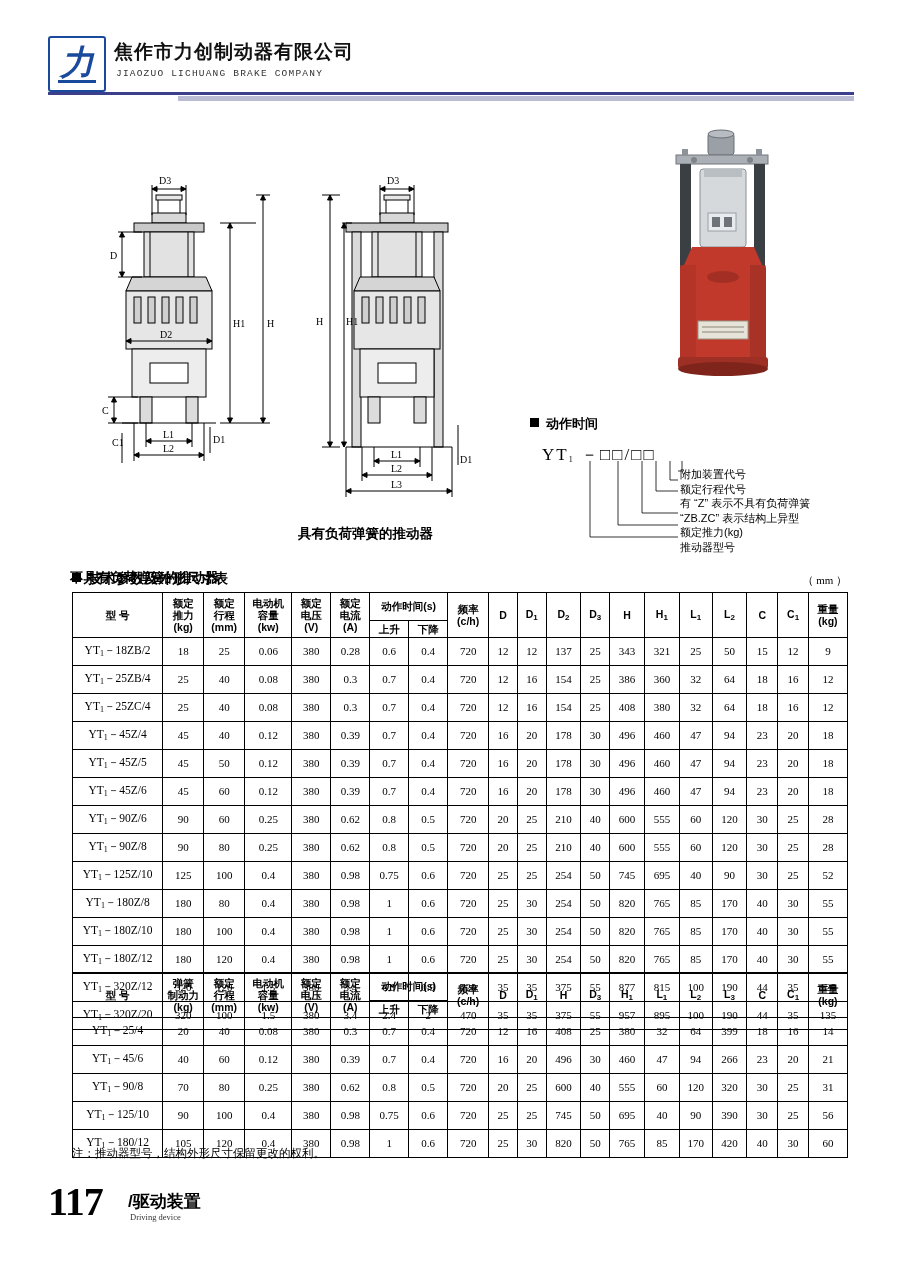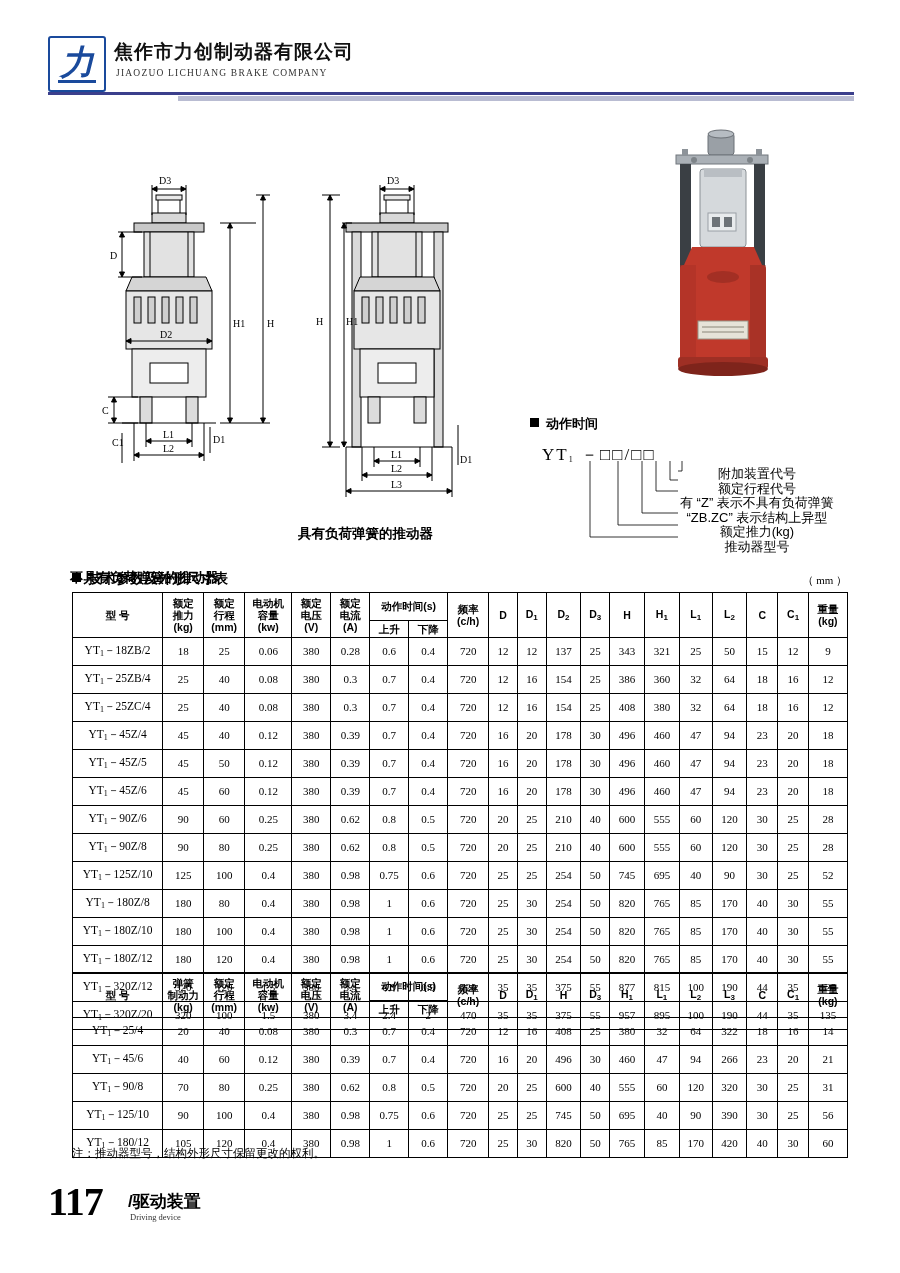--- a/index.html
+++ b/index.html
@@ -27,21 +27,21 @@
   }
   .logo-mark .bar{
     position:absolute;left:8px;right:8px;bottom:7px;height:3px;background:#1a4a9c;
   }
   .company-cn{
     position:absolute;left:66px;top:3px;font-size:19px;font-weight:bold;
     letter-spacing:1px;color:#111;
   }
   .company-en{
     position:absolute;left:68px;top:32px;font-size:9.5px;letter-spacing:1.2px;
-    color:#333;font-family:Liberation Serif, serif;
+    color:#333;font-family:Liberation Mono, monospace;
   }
   .hdr-rule1{position:absolute;left:0;top:56px;width:806px;height:3px;background:#3b3f8c;}
   .hdr-rule2{position:absolute;left:130px;top:60px;width:676px;height:5px;background:#b9bcd2;}
 
   
   .title-wrap{position:absolute;left:72px;top:130px;}
   .sq{display:inline-block;width:11px;height:11px;background:#000;margin-right:7px;vertical-align:2px;}
   .title-cn{
     font-family:"Liberation Serif", serif;font-weight:bold;font-size:23px;letter-spacing:1px;
     display:inline-block;
@@ -63,21 +63,21 @@
   }
 
   
   .model-sec{position:absolute;left:530px;top:415px;width:330px;height:150px;}
   .model-title{position:absolute;left:0;top:0;font-size:13px;font-weight:bold;}
   .model-title .sq{width:9px;height:9px;vertical-align:1px;}
   .model-code{
     position:absolute;left:12px;top:28px;font-family:"Liberation Serif", serif;
     font-size:17px;letter-spacing:2px;
   }
-  .model-legend{position:absolute;left:150px;top:52px;font-size:13px;line-height:14.5px;text-align:center;}
+  .model-legend{position:absolute;left:150px;top:52px;font-size:11px;line-height:14.5px;}
 
   
   .tbl-title{position:absolute;left:72px;top:570px;font-size:14px;font-weight:bold;}
   .tbl-title .sq{width:9px;height:9px;vertical-align:1px;}
   .mm{position:absolute;right:53px;top:573px;font-size:11px;font-family:"Liberation Serif", serif;}
 
   table.spec{
     position:absolute;left:72px;width:776px;
     border-collapse:collapse;table-layout:fixed;
     font-size:11px;
@@ -786,21 +786,21 @@
           <td>0.7</td>
           <td>0.4</td>
           <td>720</td>
           <td>12</td>
           <td>16</td>
           <td>408</td>
           <td>25</td>
           <td>380</td>
           <td>32</td>
           <td>64</td>
-          <td>322</td>
+          <td>399</td>
           <td>18</td>
           <td>16</td>
           <td>14</td>
         </tr>
         <tr>
           <td class="model">YT<span class="sub">1</span>－45/6</td>
           <td>40</td>
           <td>60</td>
           <td>0.12</td>
           <td>380</td>

